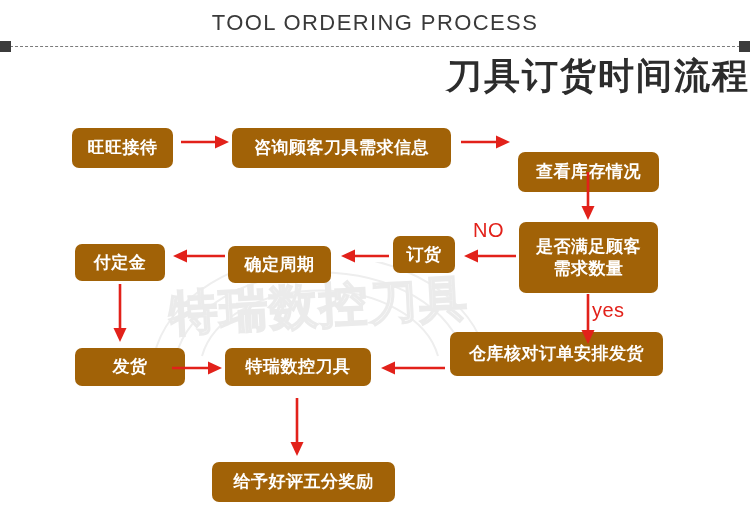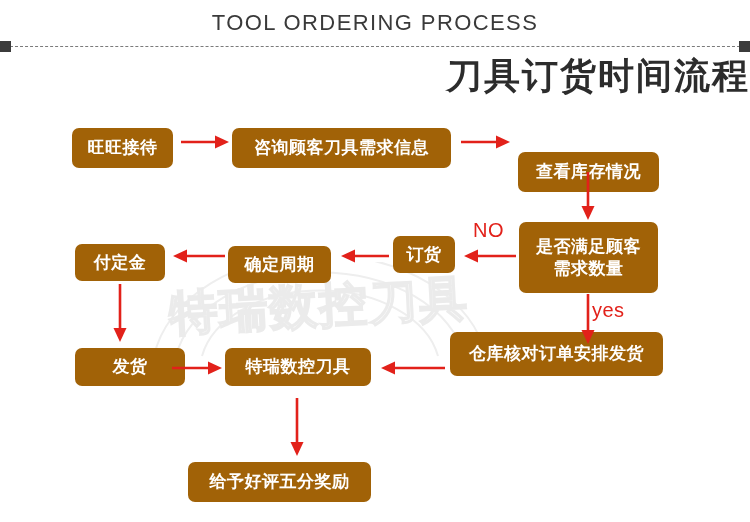--- a/index.html
+++ b/index.html
@@ -148,21 +148,21 @@
   <div class="node" style="left:232px; top:128px; width:219px; height:40px;">咨询顾客刀具需求信息</div>
   <div class="node" style="left:518px; top:120px; width:141px; height:40px;margin-top:32px;">查看库存情况</div>
   <div class="node" style="left:519px; top:222px; width:139px; height:71px;">是否满足顾客
 需求数量</div>
   <div class="node" style="left:393px; top:236px; width:62px;  height:37px;">订货</div>
   <div class="node" style="left:228px; top:246px; width:103px; height:37px;">确定周期</div>
   <div class="node" style="left:75px;  top:236px; width:90px;  height:37px;margin-top:8px;">付定金</div>
   <div class="node" style="left:75px;  top:348px; width:110px;  height:38px;">发货</div>
   <div class="node" style="left:225px; top:348px; width:146px; height:38px;">特瑞数控刀具</div>
   <div class="node" style="left:450px; top:332px; width:213px; height:44px;">仓库核对订单安排发货</div>
-  <div class="node" style="left:188px; top:462px; width:183px; height:40px;text-align:center;">给予好评五分奖励</div>
+  <div class="node" style="left:212px; top:462px; width:183px; height:40px;text-align:center;">给予好评五分奖励</div>
 
   <div class="branch-label" style="left:473px; top:219px;">NO</div>
   <div class="branch-label" style="left:592px; top:299px;">yes</div>
 
   <div class="arrow" style="left:181px; top:132px;">
     <svg width="50" height="20">
         <g stroke="#e2211a" stroke-width="2.6" fill="#e2211a">
       <line x1="0" y1="10" x2="38" y2="10"></line>
           <polygon points="34,3.5 48,10 34,16.5" stroke="none"></polygon>
     </g>

